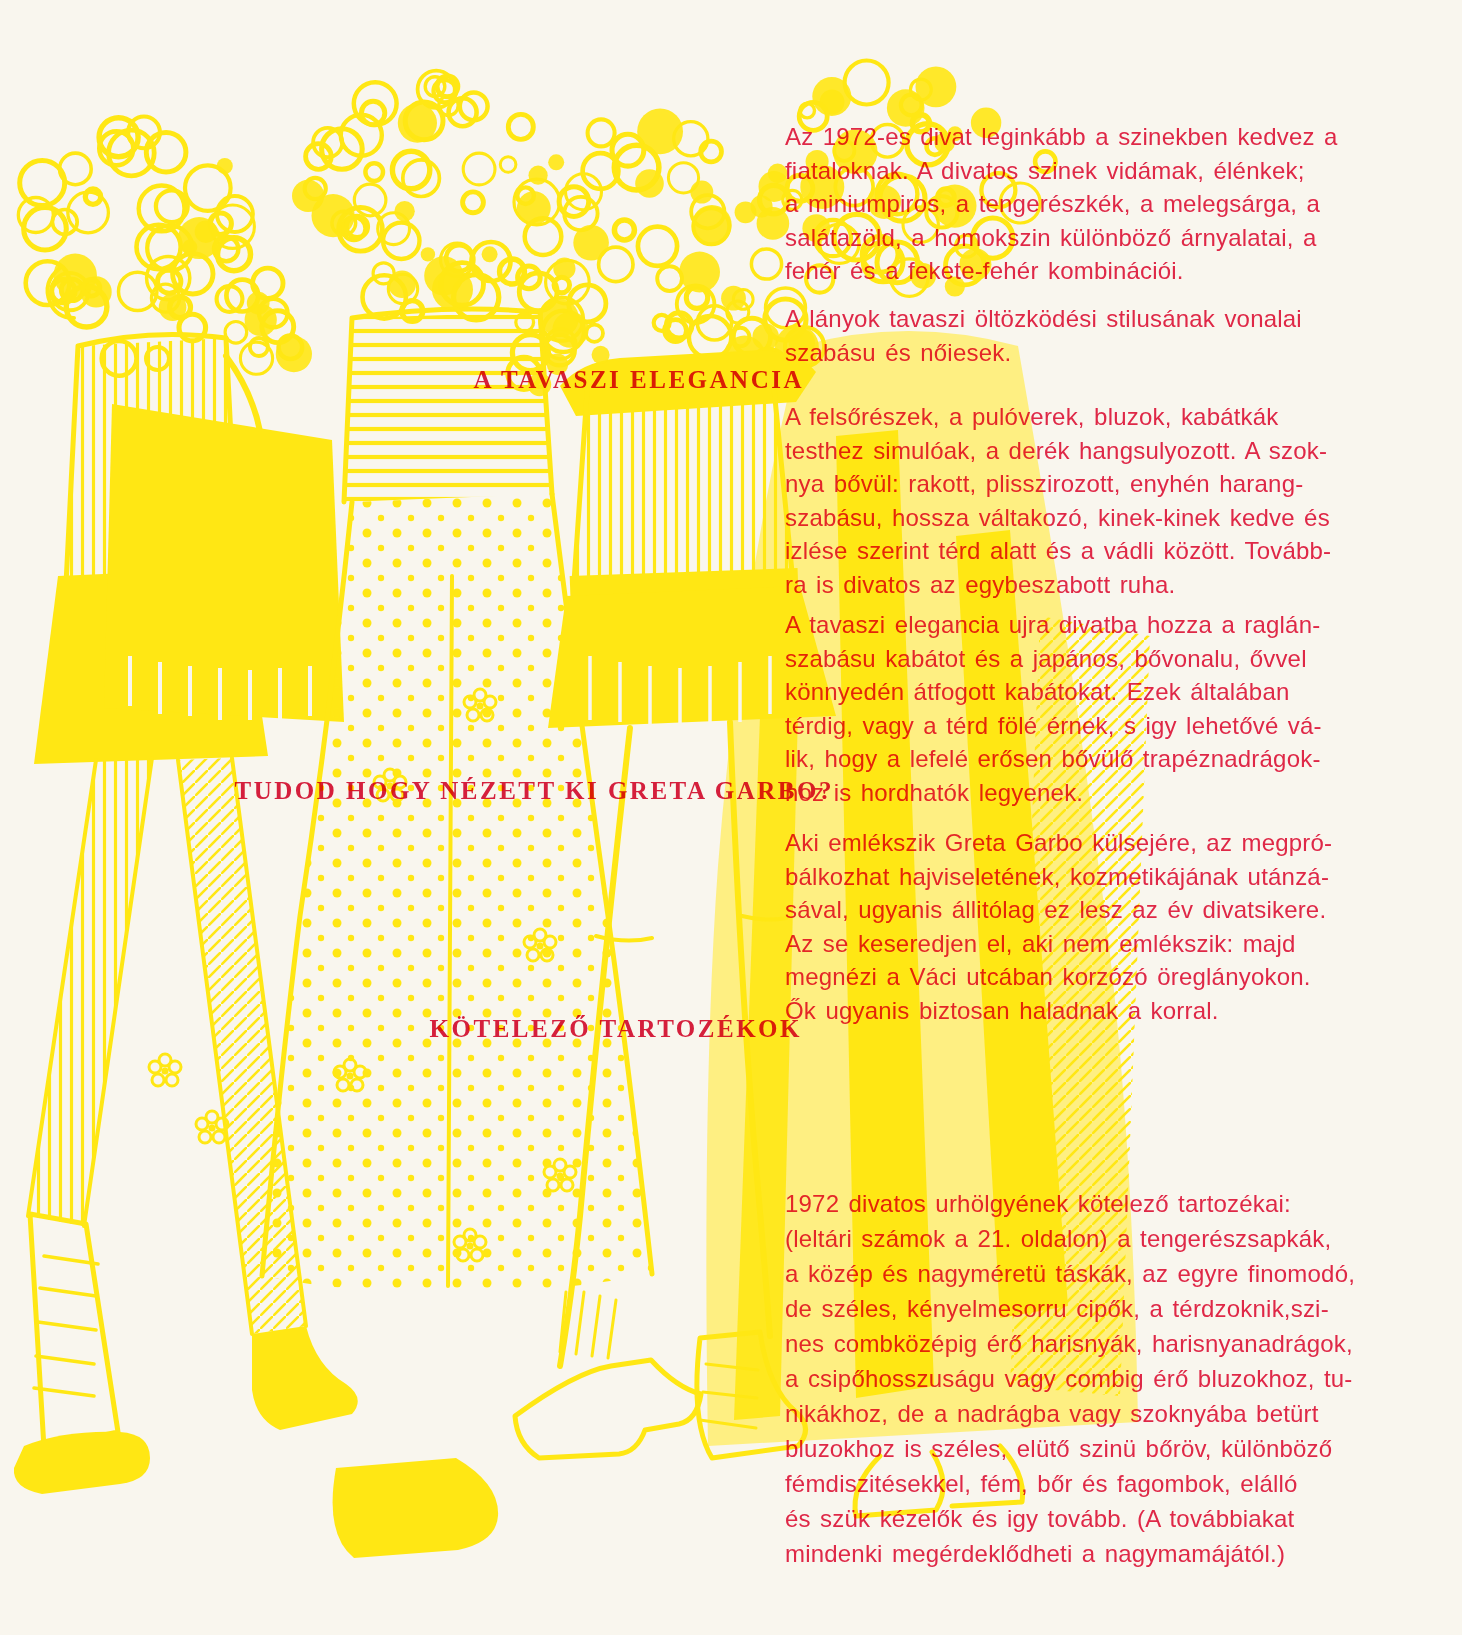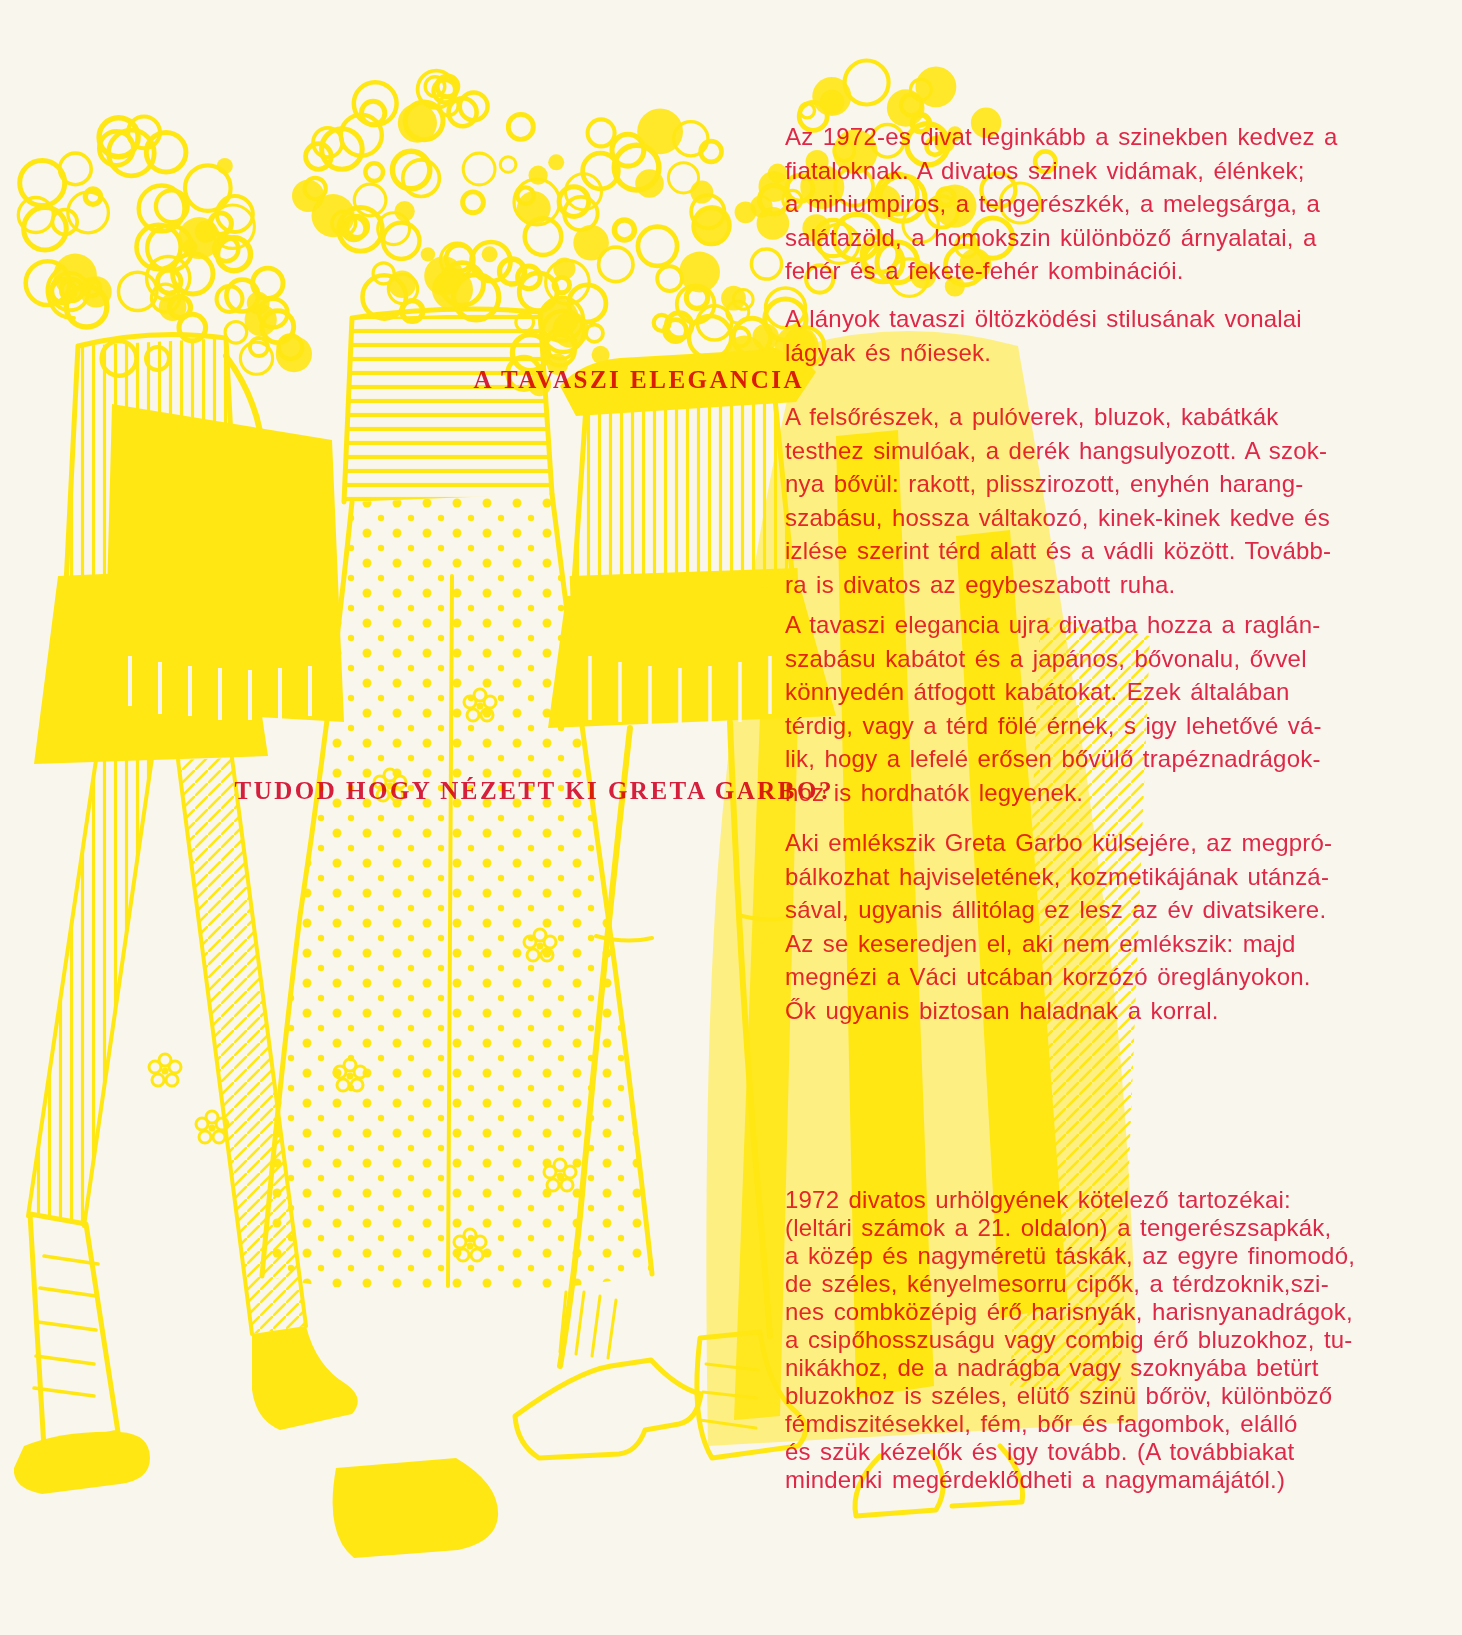--- a/index.html
+++ b/index.html
@@ -14,21 +14,21 @@
   .illustration{position:absolute;left:0;top:0;width:1462px;height:1635px;}
   .ln{stroke:#FFE714;fill:none;stroke-linecap:round;stroke-linejoin:round;}
   .text-layer{position:absolute;inset:0;mix-blend-mode:multiply;}
   .body-par{
     position:absolute;margin:0;width:640px;
     font-size:24px;line-height:33.5px;
     color:#e5294c;
     letter-spacing:0.2px;word-spacing:2.5px;
     white-space:pre-line;
   }
-  .tight{line-height:28px;}
+  .tight{line-height:35px;}
   .heading{
     position:absolute;margin:0;
     font-family:"Liberation Serif",serif;
     font-size:25px;font-weight:bold;
     letter-spacing:2.5px;
     color:#da2040;
     white-space:nowrap;
   }
 </style>
 </head>
@@ -369,21 +369,21 @@
 
   <div class="text-layer">
 
     <p class="body-par" style="left:785px;top:104px">Az 1972-es divat leginkább a szinekben kedvez a
 fiataloknak. A divatos szinek vidámak, élénkek;
 a miniumpiros, a tengerészkék, a melegsárga, a
 salátazöld, a homokszin különböző árnyalatai, a
 fehér és a fekete-fehér kombinációi.</p>
 
     <p class="body-par" style="left:785px;top:286px">A lányok tavaszi öltözködési stilusának vonalai
-lágyak és nőiesek.</p>
+szabásu és nőiesek.</p>
 
     <h2 class="heading" style="right:658px;top:350px">A TAVASZI ELEGANCIA</h2>
 
     <p class="body-par" style="left:785px;top:592px">A tavaszi elegancia ujra divatba hozza a raglán-
 szabásu kabátot és a japános, bővonalu, ővvel
 könnyedén átfogott kabátokat. Ezek általában
 térdig, vagy a térd fölé érnek, s igy lehetővé vá-
 lik, hogy a lefelé erősen bővülő trapéznadrágok-
 hoz is hordhatók legyenek.</p>
 
@@ -396,20 +396,21 @@
 
     <h2 class="heading" style="right:628px;top:761px">TUDOD HOGY NÉZETT KI GRETA GARBO?</h2>
 
     <p class="body-par" style="left:785px;top:810px">Aki emlékszik Greta Garbo külsejére, az megpró-
 bálkozhat hajviseletének, kozmetikájának utánzá-
 sával, ugyanis állitólag ez lesz az év divatsikere.
 Az se keseredjen el, aki nem emlékszik: majd
 megnézi a Váci utcában korzózó öreglányokon.
 Ők ugyanis biztosan haladnak a korral.</p>
 
+    <h2 class="heading" style="right:660px;top:999px">KÖTELEZŐ TARTOZÉKOK</h2>
 
 
     <p class="body-par tight" style="left:785px;top:1170px">1972 divatos urhölgyének kötelező tartozékai:
 (leltári számok a 21. oldalon) a tengerészsapkák,
 a közép és nagyméretü táskák, az egyre finomodó,
 de széles, kényelmesorru cipők, a térdzoknik,szi-
 nes combközépig érő harisnyák, harisnyanadrágok,
 a csipőhosszuságu vagy combig érő bluzokhoz, tu-
 nikákhoz, de a nadrágba vagy szoknyába betürt
 bluzokhoz is széles, elütő szinü bőröv, különböző

